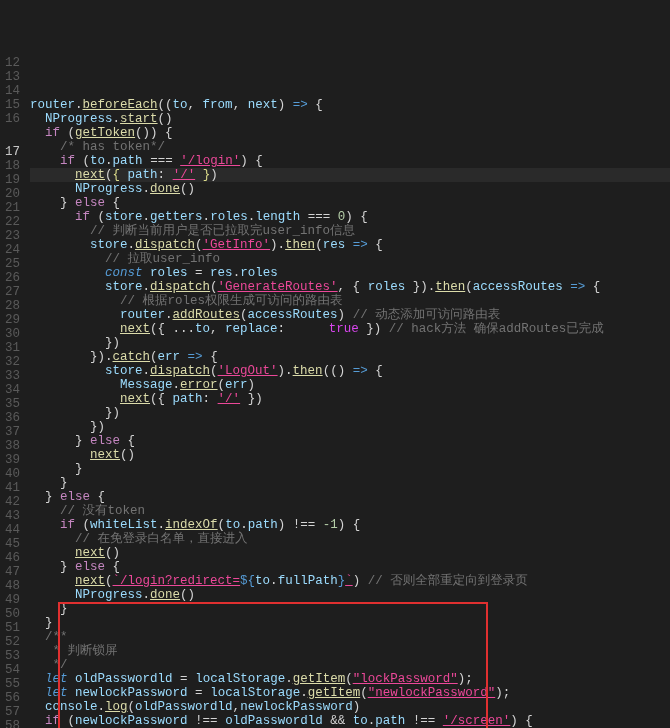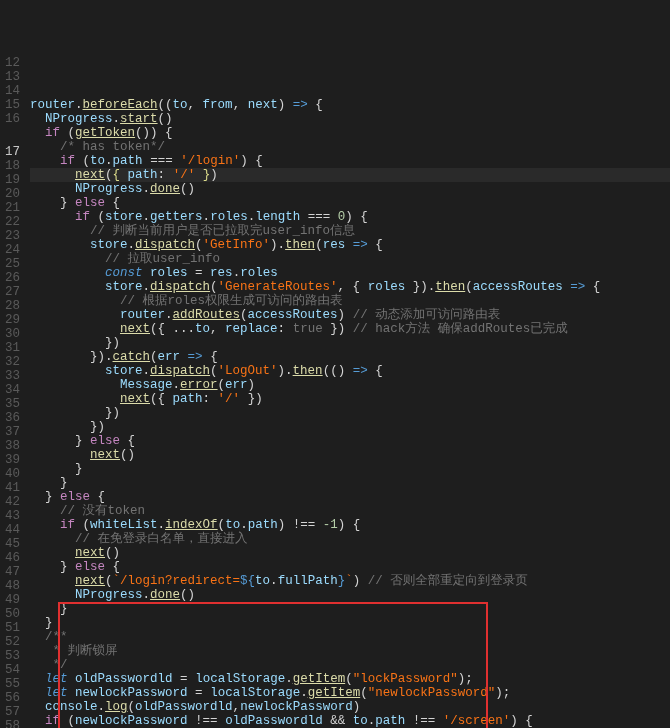--- a/index.html
+++ b/index.html
@@ -40,28 +40,28 @@
     position: absolute;
     border: 2px solid #e03030;
     pointer-events: none;
   }
   
   .kw   { color: #569cd6; font-style: italic; }      
   .kw2  { color: #c586c0; }      
   .fn   { color: #dcdcaa; text-decoration: underline; }      
   .var  { color: #9cdcfe; }      
   .prop { color: #9cdcfe; }
-  .str  { color: #f97316; }      
+  .str  { color: #ec4899; text-decoration: underline; }      
   .num  { color: #b5cea8; }      
   .cmt  { color: #737373; }      
   .pun  { color: #d4d4d4; }      
   .op   { color: #d4d4d4; }
   .arrw { color: #569cd6; }
   .templ{ color: #569cd6; }
-  .bool { color: #737373; }
+  .bool { color: #d946ef; margin-left: 36px; }
   .ylw  { color: #dcdc8b; }      
 </style>
 </head>
 <body>
 
 
 
 <div class="editor">
   <div class="gutter"><span class="ln">12</span><span class="ln">13</span><span class="ln">14</span><span class="ln">15</span><span class="ln">16</span><span class="ln current">17</span><span class="ln">18</span><span class="ln">19</span><span class="ln">20</span><span class="ln">21</span><span class="ln">22</span><span class="ln">23</span><span class="ln">24</span><span class="ln">25</span><span class="ln">26</span><span class="ln">27</span><span class="ln">28</span><span class="ln">29</span><span class="ln">30</span><span class="ln">31</span><span class="ln">32</span><span class="ln">33</span><span class="ln">34</span><span class="ln">35</span><span class="ln">36</span><span class="ln">37</span><span class="ln">38</span><span class="ln">39</span><span class="ln">40</span><span class="ln">41</span><span class="ln">42</span><span class="ln">43</span><span class="ln">44</span><span class="ln">45</span><span class="ln">46</span><span class="ln">47</span><span class="ln">48</span><span class="ln">49</span><span class="ln">50</span><span class="ln">51</span><span class="ln">52</span><span class="ln">53</span><span class="ln">54</span><span class="ln">55</span><span class="ln">56</span><span class="ln">57</span><span class="ln">58</span><span class="ln">59</span></div>
   <div class="code">

